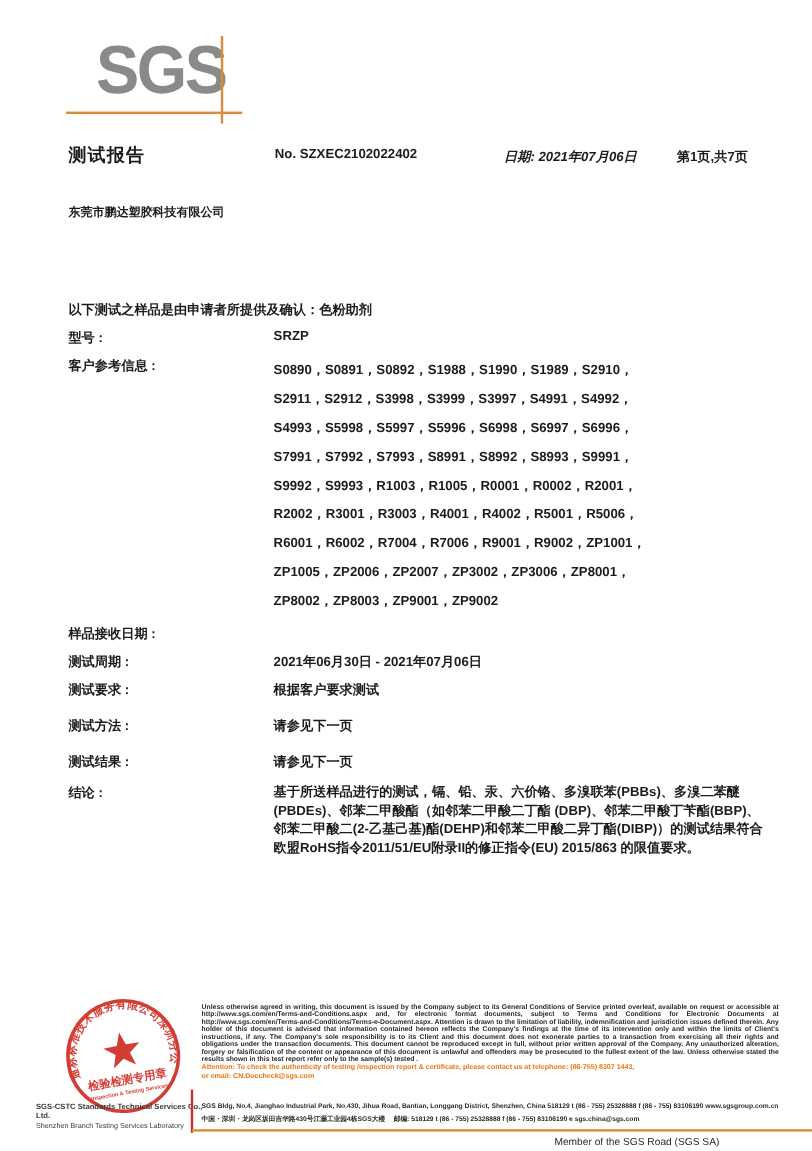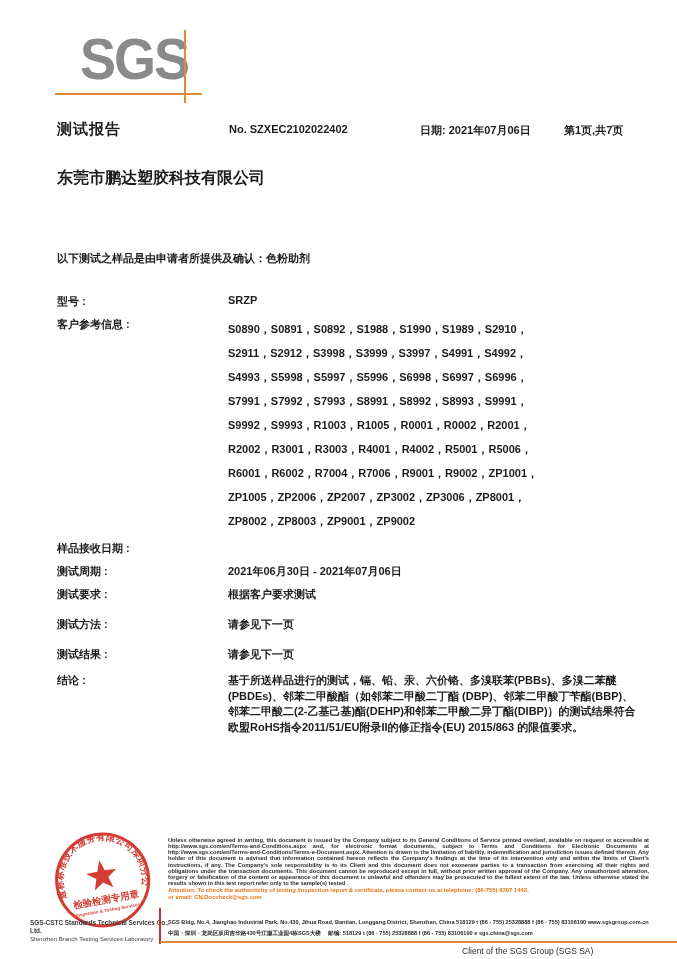--- a/index.html
+++ b/index.html
@@ -12,28 +12,28 @@
     position:absolute;left:80px;top:32px;
     font-size:54px;font-weight:700;color:#8a8a8a;letter-spacing:-2px;
     transform:scaleY(1.05);line-height:1;
   }
   .logo-hline{position:absolute;left:55px;top:93px;width:147px;height:2px;background:#dd8a3c;}
   .logo-vline{position:absolute;left:184px;top:30px;width:2px;height:73px;background:#dd8a3c;}
 
   .title-row{position:absolute;left:57px;top:120px;width:580px;height:20px;font-weight:700;}
   .report-title{position:absolute;left:0;top:0;font-size:15px;letter-spacing:1px;}
   .report-no{position:absolute;left:172px;top:3px;font-size:11px;}
-  .report-date{position:absolute;left:363px;top:3px;font-size:11px;}
+  .report-date{position:absolute;left:363px;top:3px;font-size:11px;font-style:italic;}
   .report-page{position:absolute;left:507px;top:3px;font-size:11px;}
 
-  .applicant{position:absolute;left:57px;top:166px;font-size:16px;font-weight:700;line-height:24px;}
+  .applicant{position:absolute;left:57px;top:166px;font-size:10px;font-weight:700;line-height:24px;}
 
   
   .body{position:absolute;left:57px;top:251px;width:585px;font-size:11px;font-weight:700;}
-  .intro{margin-bottom:28px;font-family:Liberation Serif, serif;}
+  .intro{margin-bottom:8px;font-family:Liberation Serif, serif;}
   .row{display:flex;margin-bottom:8px;}
   .row .label{width:171px;flex:0 0 171px;}
   .row .value{flex:1;}
   .ref-line{line-height:24px;}
   .row.gap-lg{margin-bottom:11px;margin-top:15px;}
   .conclusion .value{line-height:15.5px;width:414px;}
 
   
   .stamp-wrap{position:absolute;left:36px;top:826px;width:134px;height:112px;transform:rotate(-10deg);opacity:.92;}
   .company-lines{position:absolute;left:30px;top:919px;width:148px;color:#3a3a3a;}
@@ -150,15 +150,15 @@
   </div>
 
   <div class="red-divider"></div>
 
   <div class="addr-block">
     <div>SGS Bldg, No.4, Jianghao Industrial Park, No.430, Jihua Road, Bantian, Longgang District, Shenzhen, China  518129   t (86 - 755) 25328888   f (86 - 755) 83106190   www.sgsgroup.com.cn</div>
     <div>中国・深圳・龙岗区坂田吉华路430号江灏工业园4栋SGS大楼　 邮编: 518129   t (86 - 755) 25328888   f (86 - 755) 83106190   e sgs.china@sgs.com</div>
   </div>
 
   <div class="footer-rule"></div>
-  <div class="member">Client of the SGS Group (SGS SA)</div>
+  <div class="member">Member of the SGS Road (SGS SA)</div>
 
 </div>
 
 </body></html>

